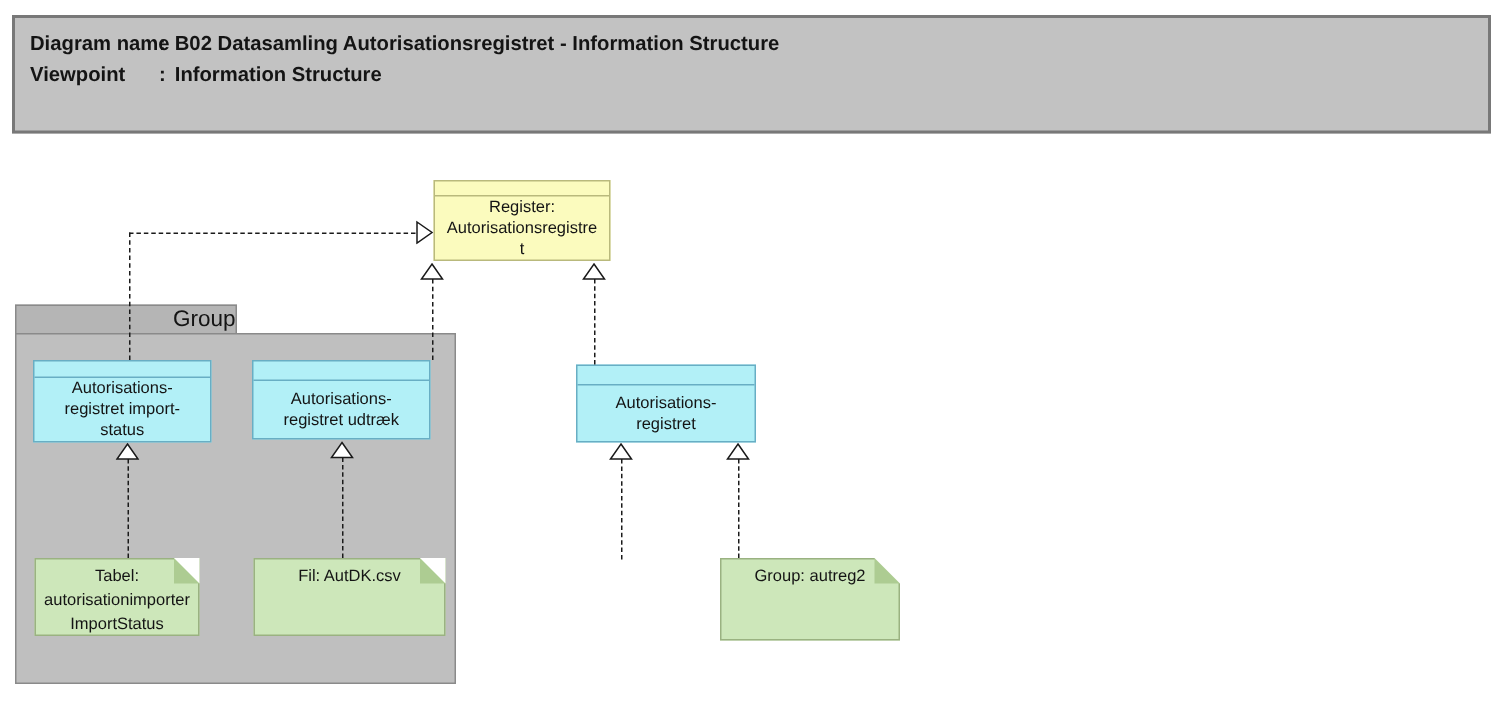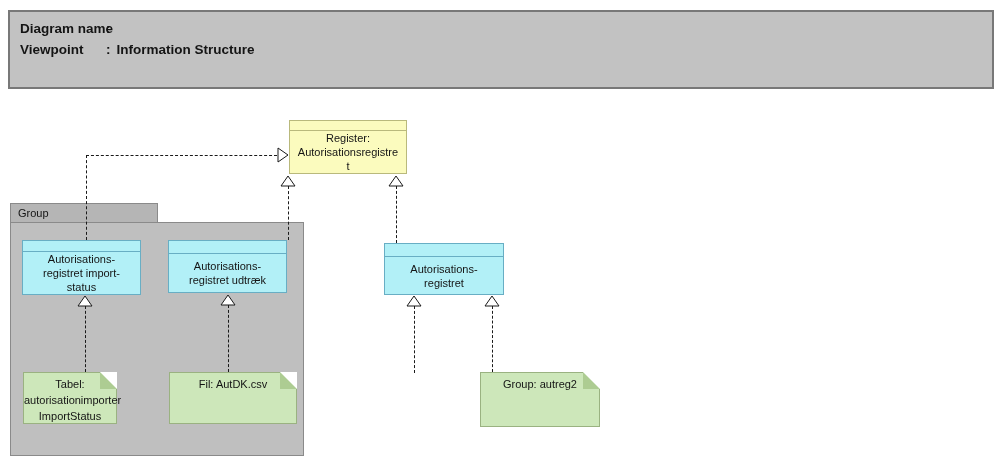--- a/index.html
+++ b/index.html
@@ -15,21 +15,21 @@
     padding:6px 0 0 10px;
   }
   .t-row { display:flex; font-size:13.5px; font-weight:bold; line-height:21px; white-space:pre; }
   .t-label { width:86px; }
   .t-sep   { margin-right:6px; }
 
   
   .group-tab {
     position:absolute; left:10px; top:203px; width:148px; height:20px;
     background:#B5B5B5; border:1px solid #8A8A8A; box-sizing:border-box;
-    font-size:11px; line-height:18px; padding-left:7px; z-index:1;
+    font-size:15px; line-height:18px; padding-left:7px; z-index:1;text-align:right;
   }
   .group-body {
     position:absolute; left:10px; top:222px; width:294px; height:234px;
     background:#BFBFBF; border:1px solid #8A8A8A; box-sizing:border-box; z-index:1;
   }
 
   
   .node {
     position:absolute; box-sizing:border-box; border:1px solid;
     display:flex; flex-direction:column; z-index:3;
@@ -52,21 +52,21 @@
   .note {
     position:absolute; box-sizing:border-box; background:#CDE7BA;
     border:1px solid #9AB281; font-size:11px; line-height:16px;
     text-align:center; padding-top:3px; white-space:pre-line; z-index:3;
   }
   .note::before {
     content:""; position:absolute; top:-1px; right:-1px; width:0; height:0;
     border-style:solid; border-width:0 17px 17px 0;
     border-color:#ffffff #ffffff #ADCC92 #ADCC92;
   }
-  #note-importstatus  { left:23px;  top:372px; width:94px; height:52px; }
+  #note-importstatus  { left:23px;  top:372px; width:110px; height:52px; }
   #note-autdk         { left:169px; top:372px; width:128px; height:52px; }
   #note-autorisation2 { left:324px; top:373px; width:120px; height:55px; }
   #note-autreg2       { left:480px; top:372px; width:120px; height:55px; }
 
   
   .cv { position:absolute; width:0;  border-left:1px dashed #1A1A1A; z-index:4; }
   .ch { position:absolute; height:0; border-top:1px dashed #1A1A1A;  z-index:4; }
   #c1v { left:86px;  top:155px; height:85px; }
   #c1h { left:86px;  top:155px; width:191px; }
   #c2  { left:288px; top:186px; height:54px; }
@@ -85,21 +85,21 @@
   #a6 { left:406px; top:295px; }
   #a7 { left:484px; top:295px; }
 </style>
 </head>
 <body>
 
 <div class="canvas">
 
   <div class="titlebar">
     <div class="t-row">
-      <span class="t-label">Diagram name</span><span class="t-sep">:</span>
+      <span class="t-label">Diagram name</span><span class="t-sep">:</span><span class="t-value">B02 Datasamling Autorisationsregistret - Information Structure</span>
     </div>
     <div class="t-row">
       <span class="t-label">Viewpoint</span><span class="t-sep">:</span><span class="t-value">Information Structure</span>
     </div>
   </div>
 
   <div class="group-tab">
     <span>Group</span>
   </div>
   <div class="group-body"></div>

